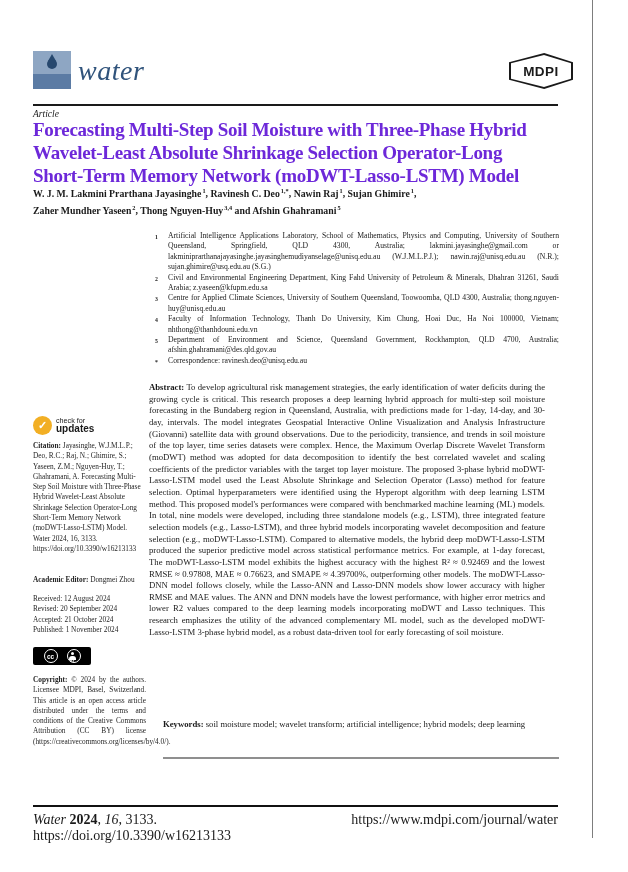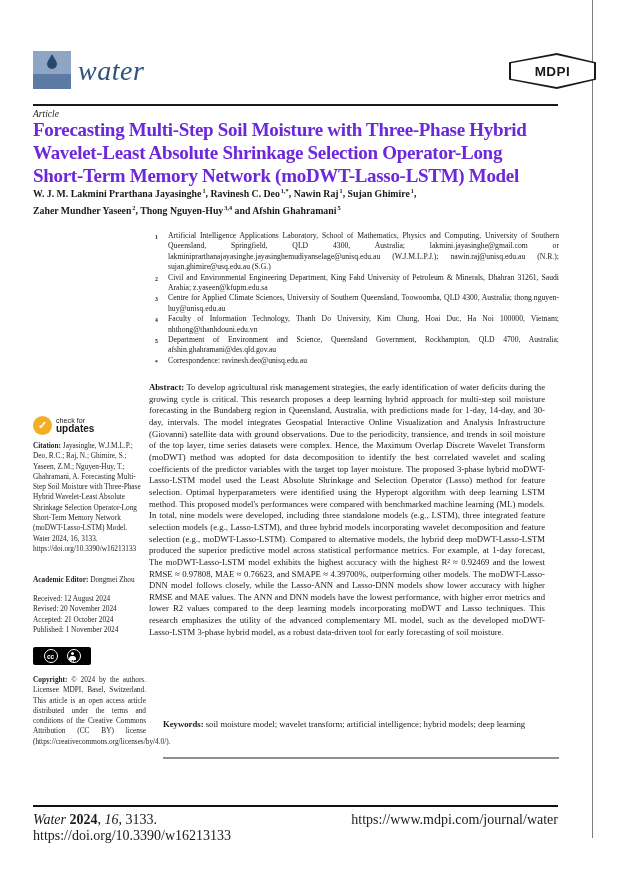--- a/index.html
+++ b/index.html
@@ -13,21 +13,21 @@
   
   #logo-box{left:33px;top:51px;width:38px;height:38px;background:#8ea6c3;overflow:hidden;}
   #logo-box .logo-bottom{position:absolute;left:0;bottom:0;width:38px;height:15px;background:#5b7ba4;}
   .drop{position:absolute;left:14px;top:8px;width:10px;height:10px;background:#27486e;
         border-radius:50% 50% 50% 50%;}
   .drop:before{content:"";position:absolute;left:1px;top:-5px;width:0;height:0;
         border-left:4px solid transparent;border-right:4px solid transparent;
         border-bottom:7px solid #27486e;}
   #journal-name{left:78px;top:51px;height:38px;line-height:40px;font-size:28px;
         font-style:italic;color:#30537b;letter-spacing:0.5px;}
-  #mdpi-logo{left:509px;top:53px;width:87px;height:36px;}
+  #mdpi-logo{left:509px;top:53px;width:64px;height:36px;}
   .hex-outer{position:absolute;inset:0;background:#1a1a1a;
         clip-path:polygon(0 26%,55% 0,100% 26%,100% 74%,55% 100%,0 74%);}
   .hex-inner{position:absolute;inset:2px;background:#ffffff;
         clip-path:polygon(0 26%,55% 0,100% 26%,100% 74%,55% 100%,0 74%);}
   .hex-text{position:absolute;inset:0;display:flex;align-items:center;justify-content:center;
         font-family:"Liberation Sans",sans-serif;font-weight:bold;font-size:13.5px;
         letter-spacing:0.5px;color:#1a1a1a;}
   #header-rule{left:33px;top:104px;width:525px;height:2px;background:#1a1a1a;}
 
   #article-type{left:33px;top:109px;font-size:9.5px;font-style:italic;}
@@ -148,21 +148,21 @@
       <div class="b">updates</div>
     </div>
   </div>
 
   <p class="abs side-block" id="citation-block" style="margin:0;"><span class="b">Citation:</span> <span>Jayasinghe, W.J.M.L.P.; Deo, R.C.; Raj, N.; Ghimire, S.; Yaseen, Z.M.; Nguyen-Huy, T.; Ghahramani, A. Forecasting Multi-Step Soil Moisture with Three-Phase Hybrid Wavelet-Least Absolute Shrinkage Selection Operator-Long Short-Term Memory Network (moDWT-Lasso-LSTM) Model. Water 2024, 16, 3133. https://doi.org/10.3390/w16213133</span></p>
 
   <p class="abs side-block" id="academic-editor" style="margin:0;"><span class="b">Academic Editor:</span> <span>Dongmei Zhou</span></p>
 
   <div class="abs side-block" id="dates-block">
       <div>Received: 12 August 2024</div>
-      <div>Revised: 20 November 2024</div>
+      <div>Revised: 20 September 2024</div>
       <div>Accepted: 21 October 2024</div>
       <div>Published: 1 November 2024</div>
     </div>
 
   <div class="abs" id="cc-badge">
     <div class="cc-circle">cc</div>
     <div class="cc-circle">
       <div class="person-head"></div>
       <div class="person-body"></div>
       <div class="by-label">BY</div>

